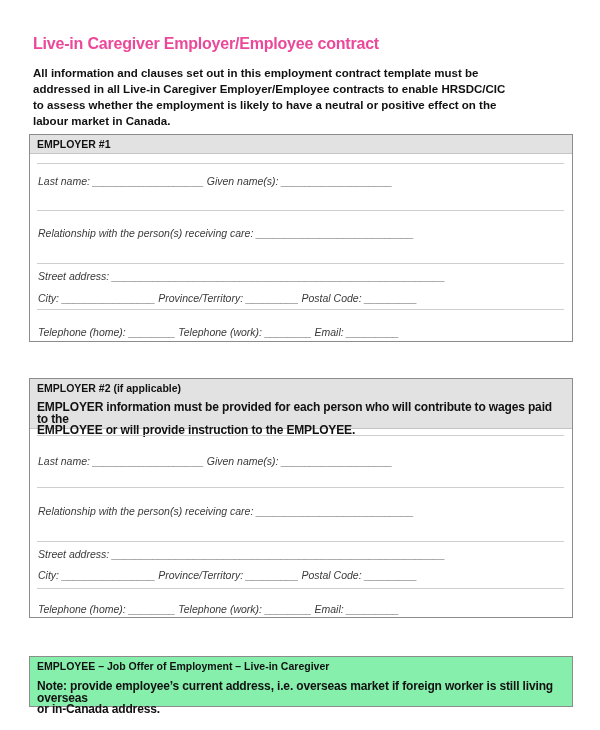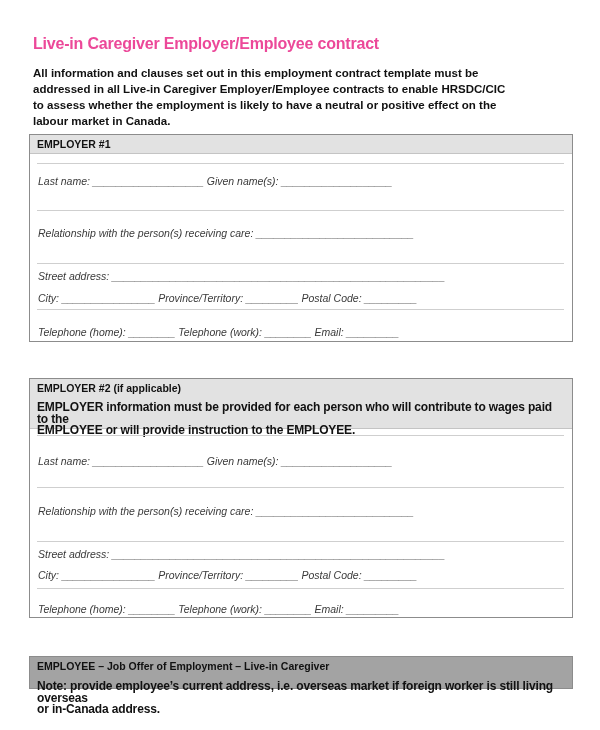--- a/index.html
+++ b/index.html
@@ -21,21 +21,21 @@
     position:absolute; left:33px; top:65px; width:566px;
     font-size:11.5px; font-weight:bold; line-height:16px; color:#111;
     white-space:pre-line;
   }
   .section-box {
     position:absolute; left:29px; width:544px;
     border:1px solid #8c8c8c; background:#ffffff;
   }
   .box-employer1 { top:134px; height:208px; }
   .box-employer2 { top:378px; height:240px; }
-  .box-employee  { top:656px; height:33px; background:#a3a3a3; }
+  .box-employee  { top:656px; height:51px; background:#86efac; }
   .section-bar {
     position:absolute; left:0; top:0; right:0;
     background:#e2e2e2; border-bottom:1px solid #c4c4c4;
   }
   .bar-simple { height:19px; }
   .bar-tall   { height:50px; }
   .bar-title {
     position:absolute; left:7px; top:3px;
     font-size:10.5px; font-weight:bold; color:#111; white-space:nowrap;
   }

